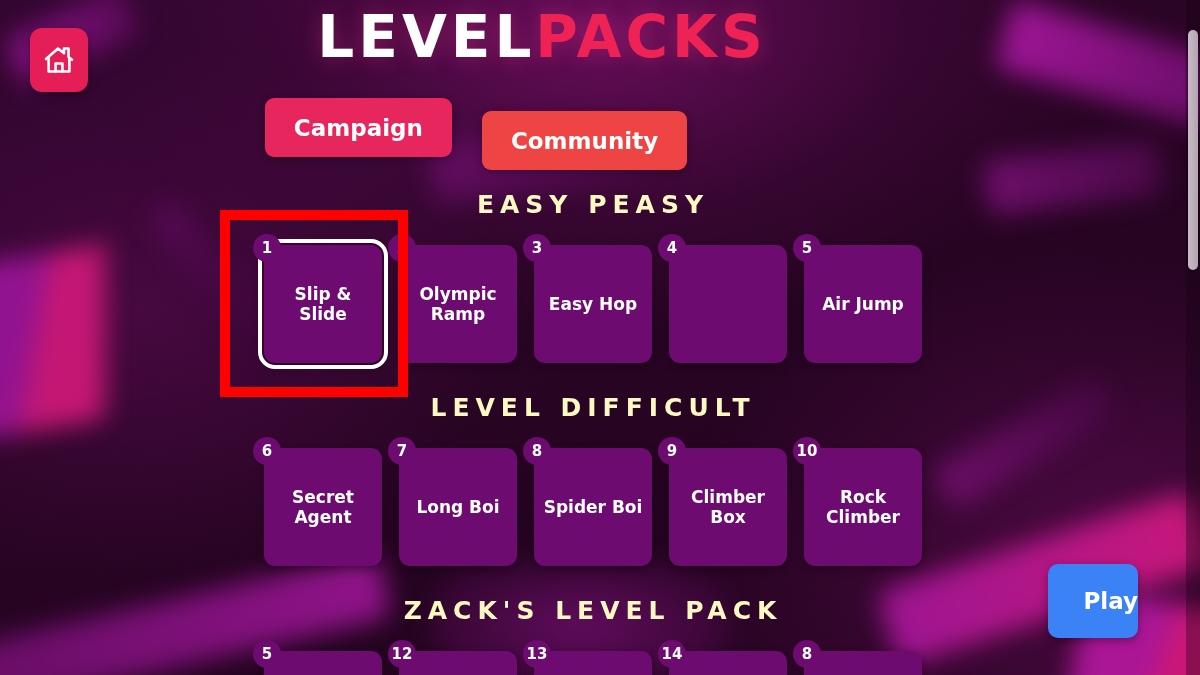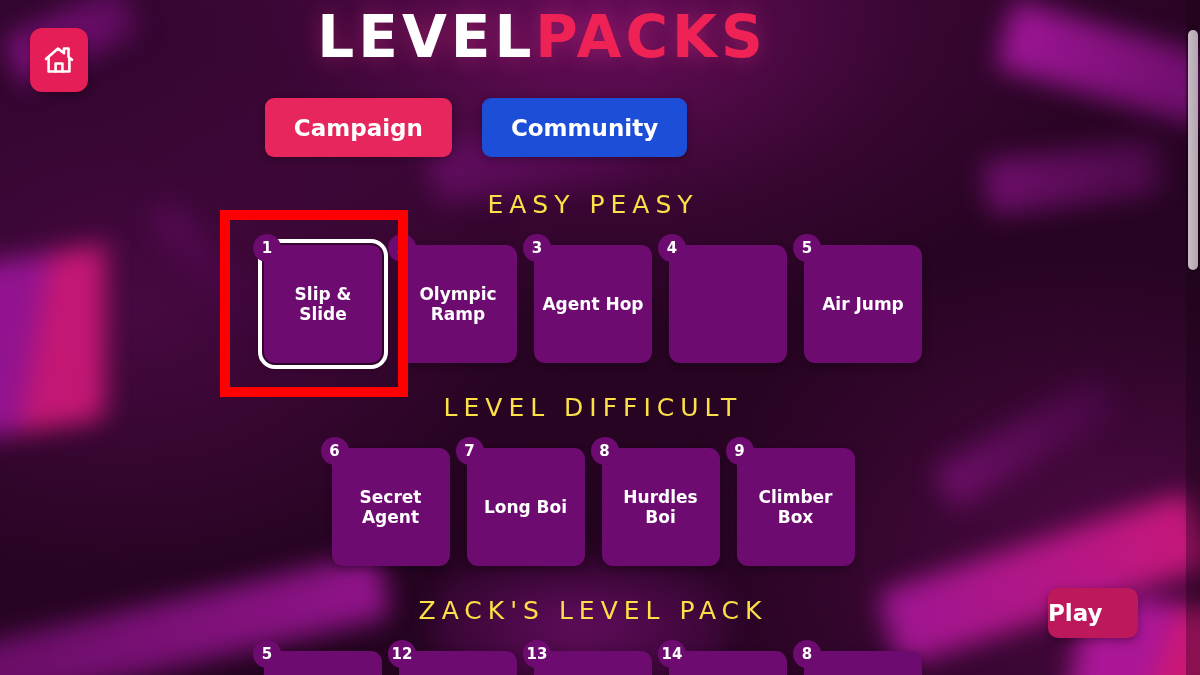--- a/index.html
+++ b/index.html
@@ -42,48 +42,48 @@
   #title .p { color:#ef2255; }
 
   
   #tabs { position:absolute; top:98px; left:0; width:952px;
           display:flex; justify-content:center; gap:30px; }
   .tab { height:59px; padding:0 29px; border-radius:9px;
          display:flex; align-items:center; justify-content:center;
          color:#fff; font-size:23px; font-weight:600; cursor:pointer;
          box-shadow:0 2px 8px rgba(0,0,0,.3); white-space:nowrap; }
   .tab.active { background:#e6265c; }
-  .tab.idle   { background:#1d4ed8; }
+  .tab.idle   { background:#ef4444;margin-top:13px; }
 
   
   #content { position:absolute; top:190px; left:0; width:1186px; }
 
-  .sec-title { text-align:center; color:#fde047; font-size:25px; font-weight:400;
+  .sec-title { text-align:center; color:#fef9c3; font-size:25px; font-weight:700;
                letter-spacing:6px; margin:0 0 26px 0; }
   .sec2 { margin-top:30px; }
 
   .row { display:flex; justify-content:center; gap:17px; }
 
   .tile { position:relative; width:118px; height:118px; border-radius:11px;
           background:#6d0b70; cursor:pointer;
           display:flex; align-items:center; justify-content:center;
           box-shadow:0 3px 9px rgba(0,0,0,.3); }
   .tile .label { color:#fff; font-size:17px; font-weight:600; line-height:1.2;
                  text-align:center; padding:0 6px; }
   .badge { position:absolute; top:-11px; left:-11px; width:28px; height:28px;
            border-radius:50%; background:#6d0b70; color:#fff;
            font-size:15px; font-weight:700;
            display:flex; align-items:center; justify-content:center; }
   .tile.selected { outline:4px solid #ffffff; outline-offset:2px; }
 
   
-  #play { position:absolute; right:62px; bottom:37px; width:90px; height:50px;
-          border-radius:10px; background:#be185d; color:#fff;
+  #play { position:absolute; right:62px; bottom:37px; width:90px; height:74px;
+          border-radius:10px; background:#3b82f6; color:#fff;
           font-size:23px; font-weight:600; cursor:pointer;
-          display:flex; align-items:center; justify-content:flex-start;
+          display:flex; align-items:center; justify-content:flex-end;
           box-shadow:0 3px 10px rgba(0,0,0,.35); }
 
   
   #annot { position:absolute; left:220px; top:210px; width:188px; height:187px;
            border:10px solid #ff0000; pointer-events:none; }
 </style>
 </head>
 <body>
 
 <div id="bg">
@@ -144,21 +144,21 @@
       <div class="tile selected">
         <div class="badge">1</div>
         <div class="label">Slip &amp; Slide</div>
       </div>
       <div class="tile">
         <div class="badge">2</div>
         <div class="label">Olympic Ramp</div>
       </div>
       <div class="tile">
         <div class="badge">3</div>
-        <div class="label">Agent Hop</div>
+        <div class="label">Easy Hop</div>
       </div>
       <div class="tile">
         <div class="badge">4</div>
       </div>
       <div class="tile">
         <div class="badge">5</div>
         <div class="label">Air Jump</div>
       </div>
     </div>
   </div>
@@ -169,25 +169,29 @@
       <div class="tile">
         <div class="badge">6</div>
         <div class="label">Secret Agent</div>
       </div>
       <div class="tile">
         <div class="badge">7</div>
         <div class="label">Long Boi</div>
       </div>
       <div class="tile">
         <div class="badge">8</div>
-        <div class="label">Hurdles Boi</div>
+        <div class="label">Spider Boi</div>
       </div>
       <div class="tile">
         <div class="badge">9</div>
         <div class="label">Climber Box</div>
+      </div>
+      <div class="tile">
+        <div class="badge">10</div>
+        <div class="label">Rock Climber</div>
       </div>
     </div>
   </div>
 
   <div class="sec2">
     <div class="sec-title">ZACK'S LEVEL PACK</div>
     <div class="row">
       <div class="tile">
         <div class="badge">5</div>
         <div class="label"></div>

